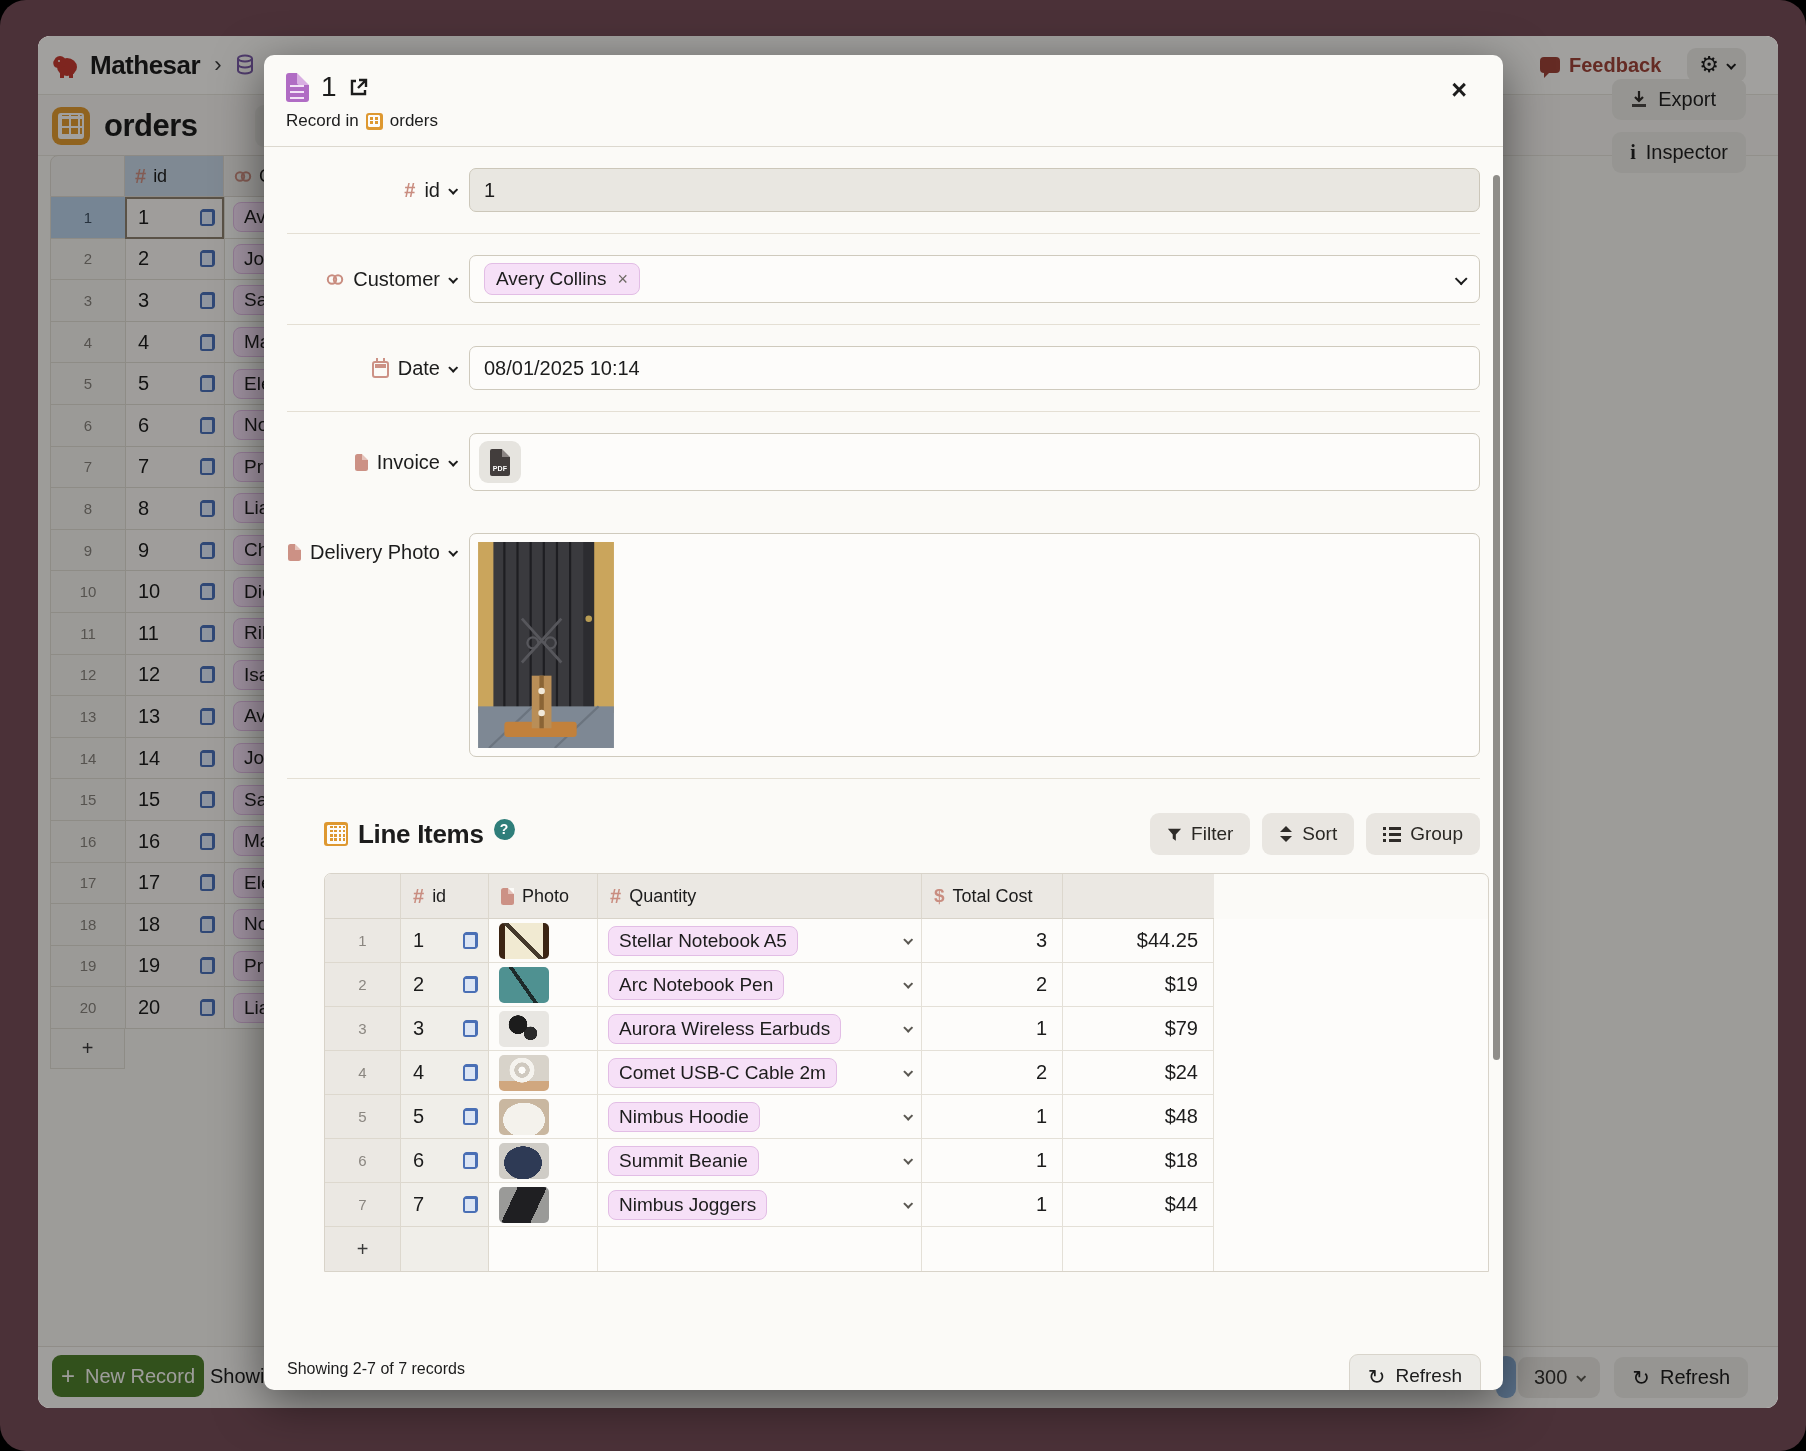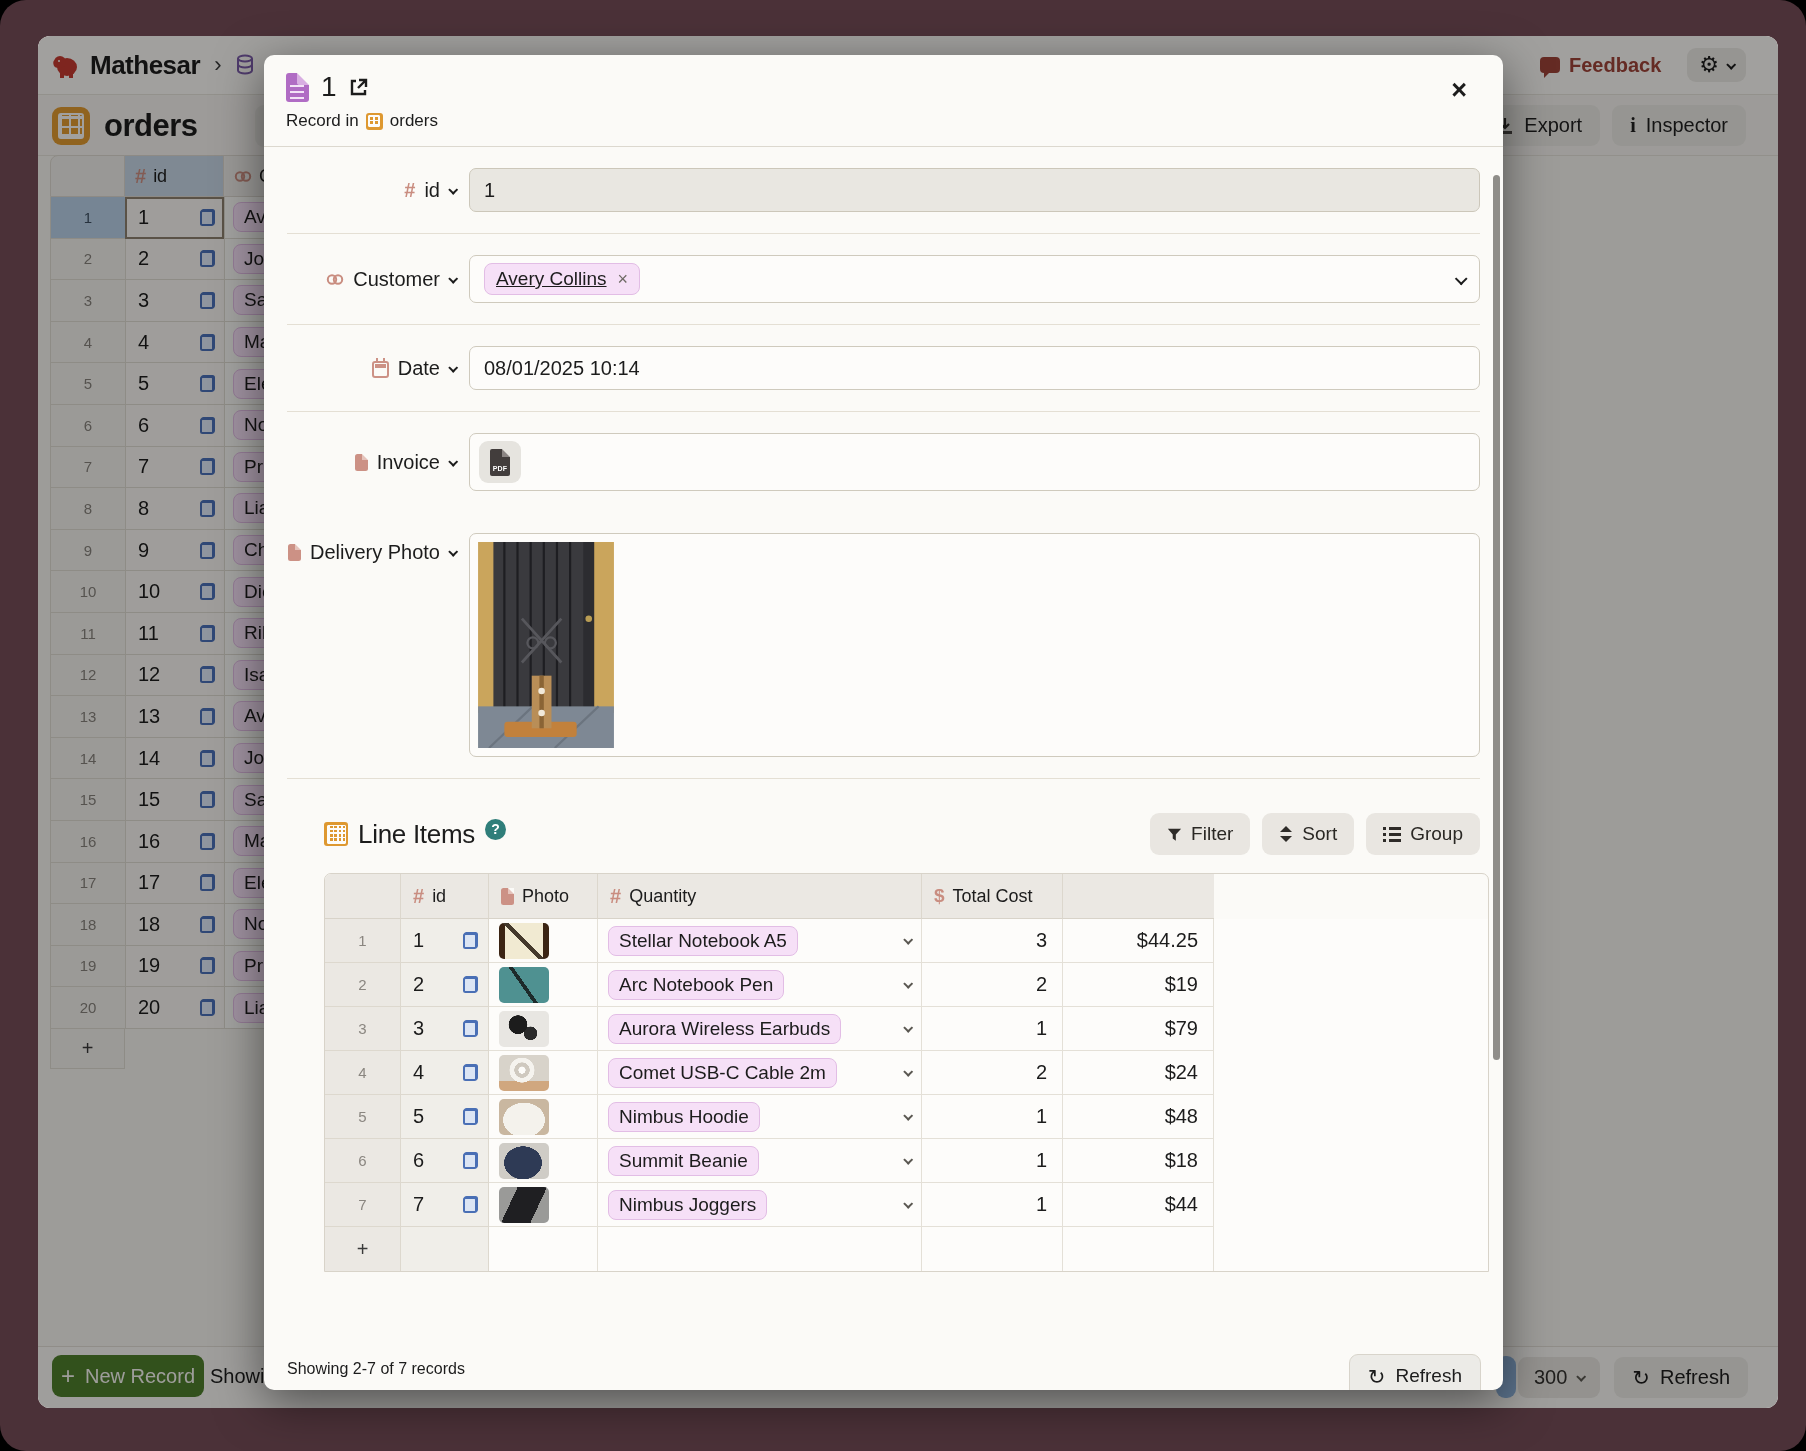--- a/index.html
+++ b/index.html
@@ -28,21 +28,21 @@
   
   .toolbar { position:absolute; left:0; top:60px; right:0; height:60px; background:#f1efeb;
              border-bottom:1px solid #e0ddd6; display:flex; align-items:center; padding:0 32px 0 14px; gap:14px; }
   .tbl-icon { width:38px; height:38px; border-radius:9px; background:#de9830; position:relative; flex:0 0 auto; }
   .tbl-icon::after { content:""; position:absolute; inset:6px;
       background: repeating-linear-gradient(0deg,#f7f6f3 0 2.5px,transparent 2.5px 9px),
                   repeating-linear-gradient(90deg,#f7f6f3 0 2.5px,transparent 2.5px 9px);
       border:2.5px solid #f7f6f3; border-radius:3px; }
   .page-title { font-size:31px; font-weight:bold; letter-spacing:-0.5px; }
   .funnel-btn { width:42px; height:42px; background:#e7e5e0; border-radius:9px; display:flex; align-items:center; justify-content:center; margin-left:44px; }
-  .toolbar-right { margin-left:auto; display:flex; gap:12px; }
+  .toolbar-right { margin-left:auto; display:flex; gap:12px;flex-direction:column; }
   .gbtn { display:flex; align-items:center; gap:10px; background:#e7e5e0; border-radius:9px; padding:9px 18px; font-size:20px; color:#1f1f1f; }
   .info-glyph { font-family:"Liberation Serif",serif; font-weight:bold; font-size:20px; }
 
   
   .mtable { position:absolute; left:12px; top:119px; width:560px; }
   .mt-grid { display:grid; grid-template-columns:75px 99px 386px; }
   .mt-h { height:42px; background:#eceae6; border:1px solid #d9d5cc; border-left:none; display:flex; align-items:center; padding:0 10px; gap:7px; font-size:18px; }
   .mt-h.first { border-left:1px solid #d9d5cc; border-top-left-radius:8px; }
   .mt-h.idsel { background:#c3d3e2; }
   .mt-rn { height:41.6px; background:#efede9; border-bottom:1px solid #dbd7ce; border-left:1px solid #dbd7ce; display:flex; align-items:center; justify-content:center; color:#84807a; font-size:15px; }
@@ -97,42 +97,42 @@
   .m-content { padding:0 23px; }
   .frow { display:flex; align-items:center; padding:21px 0; border-bottom:1px solid #e4dfd4; }
   .frow.top-align { align-items:flex-start; }
   .frow.no-border { border-bottom:none; }
   .flabel { width:182px; flex:0 0 auto; display:flex; justify-content:flex-end; align-items:center; gap:9px; padding-right:13px; font-size:20px; }
   .fctrl { flex:1; }
   .tinput { height:44px; border:1px solid #cfcabd; border-radius:7px; background:#fdfcfa; display:flex; align-items:center; padding:0 14px; font-size:20px; }
   .tinput.disabled { background:#e9e7e1; border-color:#ccc7ba; }
   .tinput.with-chev { justify-content:space-between; }
   .fk-pill { background:#f6e0f7; border:1px solid #e2bde5; border-radius:8px; padding:4px 11px; font-size:19px; display:flex; align-items:center; gap:11px; }
-  .fk-pill .fk-name { text-decoration:underline; }
+  .fk-pill .fk-name { }
   .fk-pill .fk-x { color:#6e6a64; font-size:18px; }
   .photo-box { height:224px; border:1px solid #cfcabd; border-radius:7px; background:#fdfcfa; padding:8px; }
   .invoice-box { height:58px; border:1px solid #cfcabd; border-radius:7px; background:#fdfcfa; display:flex; align-items:center; padding:0 9px; }
   .pdf-chip { width:42px; height:42px; background:#e6e4df; border-radius:9px; display:flex; align-items:center; justify-content:center; }
   .pdf-doc { width:20px; height:27px; background:#423d3c; border-radius:2px; position:relative; }
   .pdf-doc::before { content:""; position:absolute; right:0; top:0; border:4.5px solid #e6e4df; border-left-color:#8b8583; border-bottom-color:#8b8583; }
   .pdf-doc span { position:absolute; left:0; right:0; bottom:4px; text-align:center; font-size:7px; font-weight:bold; color:#fff; letter-spacing:0.2px; }
 
   
   .ic-hash { color:#c98d80; font-size:20px; font-weight:bold; }
   .ic-dollar { color:#c98d80; font-size:19px; font-weight:bold; }
   .ic-file { width:13px; height:17px; background:#cc9185; border-radius:2.5px; position:relative; flex:0 0 auto; }
   .ic-file::before { content:""; position:absolute; right:0; top:0; border:3.5px solid #fbfaf7; border-left-color:#e5c3bb; border-bottom-color:#e5c3bb; }
   .ic-cal { width:17px; height:17px; border:2px solid #cc9185; border-radius:3px; position:relative; margin-top:2px; flex:0 0 auto; }
   .ic-cal::before { content:""; position:absolute; left:1px; right:1px; top:1px; height:4px; background:#cc9185; }
   .ic-cal::after { content:""; position:absolute; top:-5px; left:2px; width:2.5px; height:4px; background:#cc9185; box-shadow:7px 0 0 #cc9185; }
 
   
   .li-head { display:flex; align-items:center; margin:34px 0 18px 37px; }
   .li-title-wrap { display:flex; align-items:center; gap:10px; }
-  .li-title { font-size:26px; font-weight:normal; letter-spacing:-0.3px; }
+  .li-title { font-size:26px; font-weight:bold; letter-spacing:-0.3px; }
   .help-badge { width:21px; height:21px; border-radius:50%; background:#2f7e7a; color:#fff; font-size:14px; font-weight:bold; display:flex; align-items:center; justify-content:center; margin-top:-10px; }
   .li-actions { margin-left:auto; display:flex; gap:12px; }
   .libtn { display:flex; align-items:center; gap:9px; background:#e9e6e1; border-radius:9px; padding:10px 17px; font-size:19px; color:#2a2824; }
 
   .li-table { margin-left:37px; width:1165px; border:1px solid #d8d3c9; border-radius:7px 7px 0 0; overflow:hidden; }
   .li-grid { display:grid; grid-template-columns:76px 88px 109px 324px 141px 151px 1fr; }
   .li-h { height:45px; background:#ebe8e3; border-bottom:1px solid #d8d3c9; border-right:1px solid #dcd7cd; display:flex; align-items:center; gap:8px; padding:0 12px; font-size:18px; }
   .li-h.blank { border-right:1px solid #dcd7cd; }
   .li-h.last { border-right:none; }
   .li-rn { height:44px; background:#ebe8e3; border-bottom:1px solid #ddd8ce; border-right:1px solid #ddd8ce; display:flex; align-items:center; justify-content:center; color:#8a8680; font-size:15px; }

